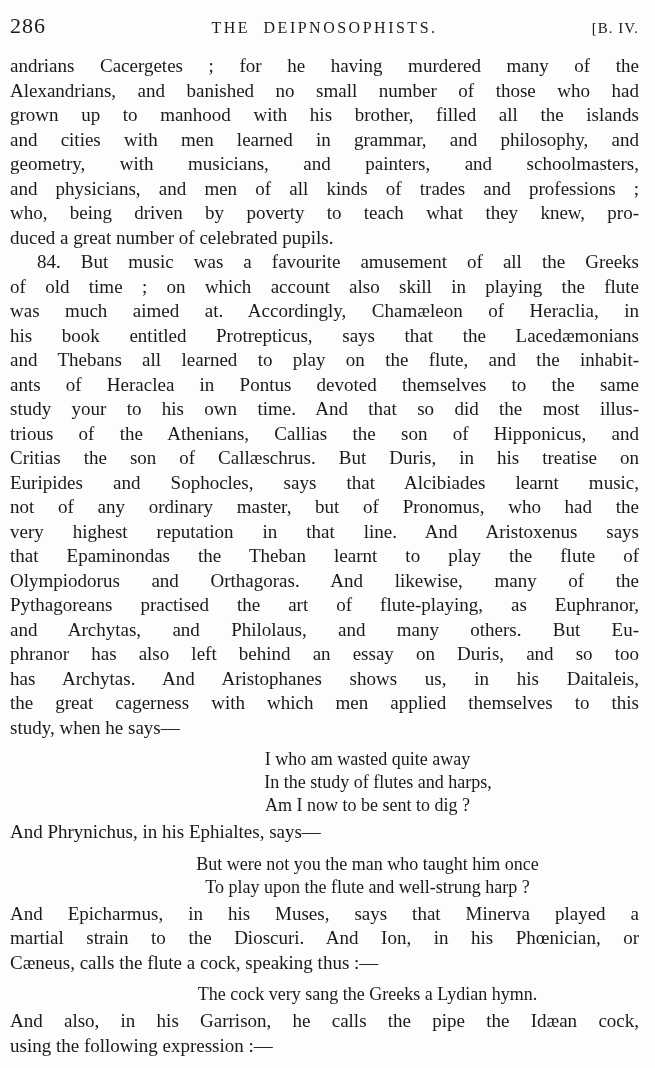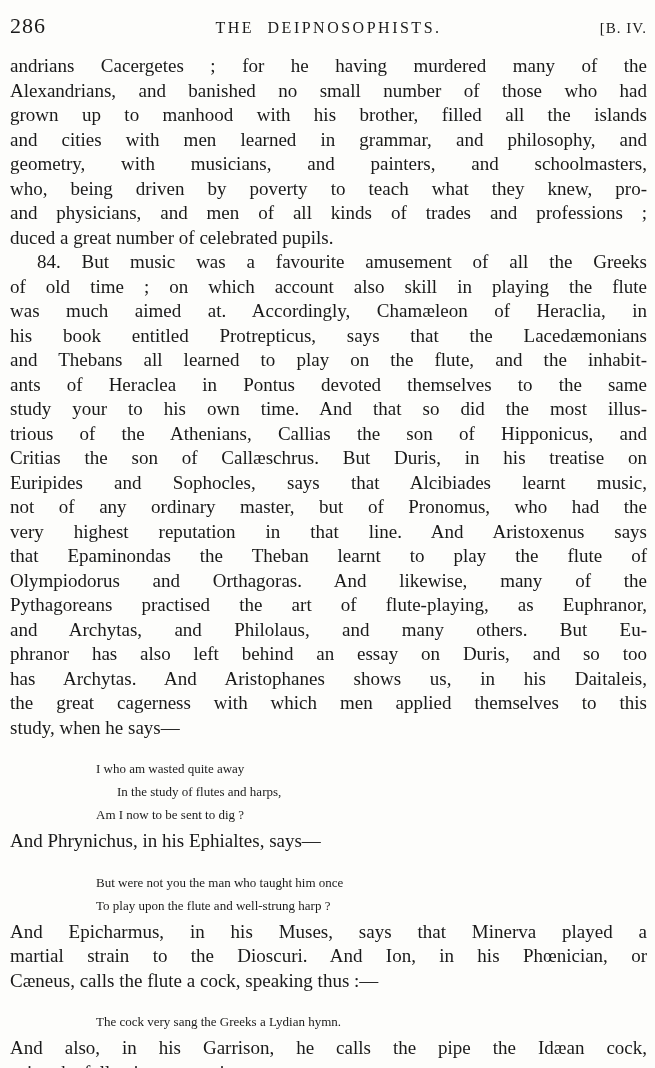--- a/index.html
+++ b/index.html
@@ -8,21 +8,21 @@
     background: #ffffff;
   }
   .page {
     position: relative;
     box-sizing: border-box;
     width: 655px;
     height: 1068px;
     background: #fdfdfb;
     color: #1a1a1a;
     font-family: "Liberation Serif", "DejaVu Serif", serif;
-    padding: 13px 8px 0 10px;
+    padding: 13px 16px 0 10px;
     overflow: hidden;
   }
   
   .running-head {
     display: flex;
     align-items: baseline;
     margin-bottom: 15px;
   }
   .pagenum {
     width: 95px;
@@ -50,45 +50,46 @@
   }
   .prose { margin: 0; }
   .line {
     text-align: justify;
     text-align-last: justify;
     white-space: normal;
   }
   .line.last { text-align-last: left; }
   .line.indent { text-indent: 27px; }
   .verse {
-    margin: 17px 0 3px 0;
-    font-size: 13px;
+    margin: 8px 0 3px 0;
+    font-size: 18px;
     line-height: 23px;
+    text-align: center;
   }
   .verse-line.ind1 { margin-left: 86px; }
   .verse-line.ind2 { margin-left: 107px; }
 </style>
 </head>
 <body>
 
 <div class="page">
   <header class="running-head">
     <span class="pagenum">286</span>
     <span class="head-title">THE DEIPNOSOPHISTS.</span>
     <span class="volref">[B. IV.</span>
   </header>
   <main class="text-block" id="body-container">
       <div class="block prose">
         <div class="line">andrians Cacergetes ; for he having murdered many of the</div>
         <div class="line">Alexandrians, and banished no small number of those who had</div>
         <div class="line">grown up to manhood with his brother, filled all the islands</div>
         <div class="line">and cities with men learned in grammar, and philosophy, and</div>
         <div class="line">geometry, with musicians, and painters, and schoolmasters,</div>
+        <div class="line">and physicians, and men of all kinds of trades and professions ;</div>
         <div class="line">who, being driven by poverty to teach what they knew, pro-</div>
-        <div class="line">and physicians, and men of all kinds of trades and professions ;</div>
         <div class="line last">duced a great number of celebrated pupils.</div>
       </div>
       <div class="block prose">
         <div class="line indent">84. But music was a favourite amusement of all the Greeks</div>
         <div class="line">of old time ; on which account also skill in playing the flute</div>
         <div class="line">was much aimed at. Accordingly, Chamæleon of Heraclia, in</div>
         <div class="line">his book entitled Protrepticus, says that the Lacedæmonians</div>
         <div class="line">and Thebans all learned to play on the flute, and the inhabit-</div>
         <div class="line">ants of Heraclea in Pontus devoted themselves to the same</div>
         <div class="line">study your to his own time. And that so did the most illus-</div>

